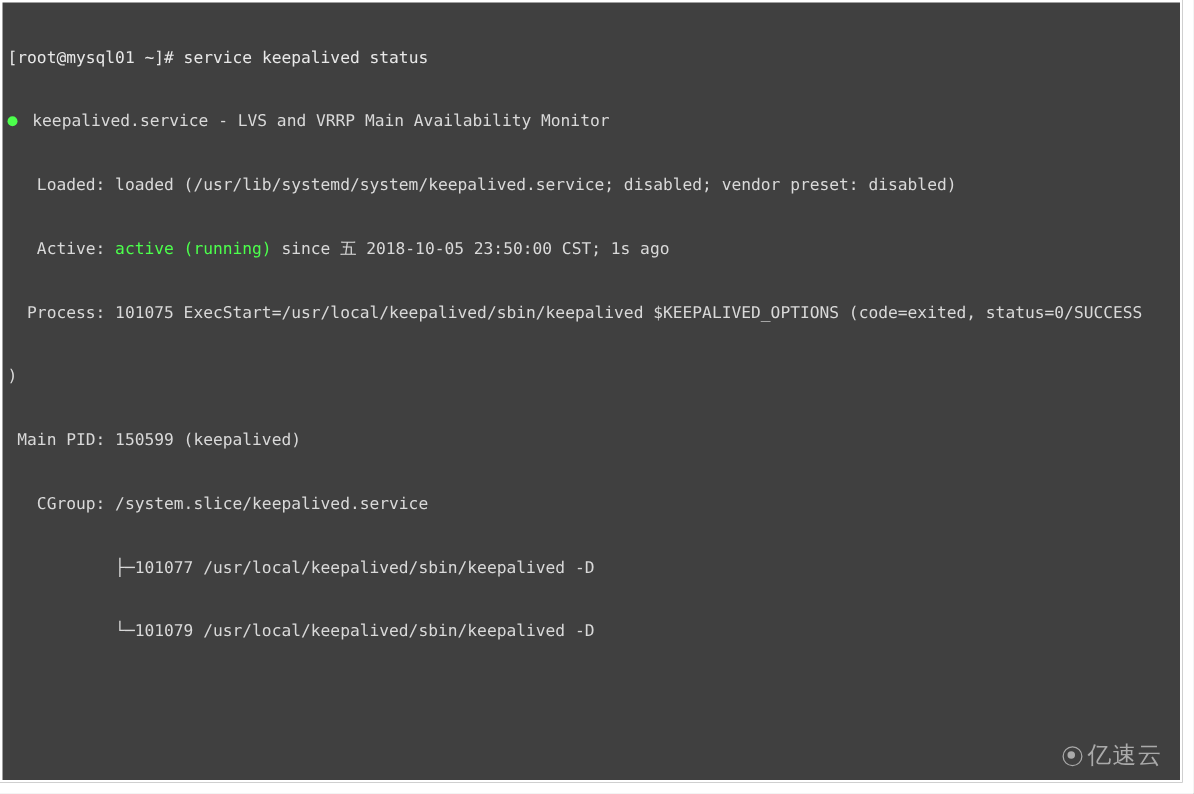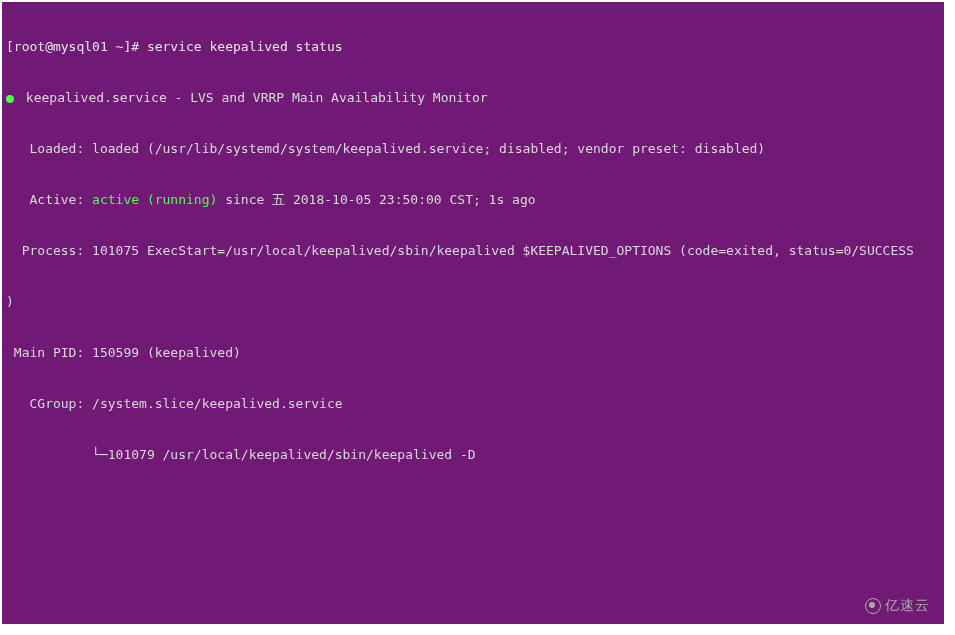--- a/index.html
+++ b/index.html
@@ -6,21 +6,21 @@
     margin: 0;
     padding: 0;
     width: 955px;
     height: 635px;
     background: #fff;
     font-family: Consolas, "DejaVu Sans Mono", monospace;
     font-size: 13px;
     overflow: hidden;
   }
   .terminal {
-    background: #701a75;
+    background: #404040;
     color: #d9d9d9;
     width: 946px;
     height: 626px;
     padding: 2px 4px;
     border: 2px solid #fff;
     box-sizing: border-box;
     white-space: pre;
     line-height: 17px;
     overflow: hidden;
     position: relative;
@@ -34,22 +34,22 @@
     height: 8px;
     border-radius: 50%;
     background: #4cff4c;
     vertical-align: middle;
     margin-right: 4px;
   }
   .watermark {
     position: absolute;
     bottom: 8px;
     right: 10px;
-    font-family: Liberation Sans, sans-serif;
-    font-size: 14px;
+    font-family: Liberation Mono, monospace;
+    font-size: 19px;
     color: #aaa;
     background: rgba(255,255,255,0.0);
     padding: 2px 4px;
     letter-spacing: 1px;
   }
   .watermark .logo {
     display:inline-block;
     width:14px;height:14px;
     border:1.5px solid #aaa;
     border-radius:50%;
@@ -71,20 +71,21 @@
 
 <div class="terminal">
   <span class="line"><span class="white">[root@mysql01 ~]# </span><span class="white">service keepalived status</span></span>
   <span class="line"><span class="dot"></span><span> keepalived.service - LVS and VRRP Main Availability Monitor</span></span>
   <span class="line">   Loaded: loaded (/usr/lib/systemd/system/keepalived.service; disabled; vendor preset: disabled)</span>
   <span class="line"><span>   Active: </span><span class="green">active (running)</span><span> since 五 2018-10-05 23:50:00 CST; 1s ago</span></span>
   <span class="line">  Process: 101075 ExecStart=/usr/local/keepalived/sbin/keepalived $KEEPALIVED_OPTIONS (code=exited, status=0/SUCCESS</span>
   <span class="line">)</span>
   <span class="line"> Main PID: 150599 (keepalived)</span>
   <span class="line">   CGroup: /system.slice/keepalived.service</span>
+  <span class="line">           ├─101077 /usr/local/keepalived/sbin/keepalived -D</span>
   <span class="line">           └─101079 /usr/local/keepalived/sbin/keepalived -D</span>
   <span class="line"> </span>
   
   
   
   
   
   
   
   

